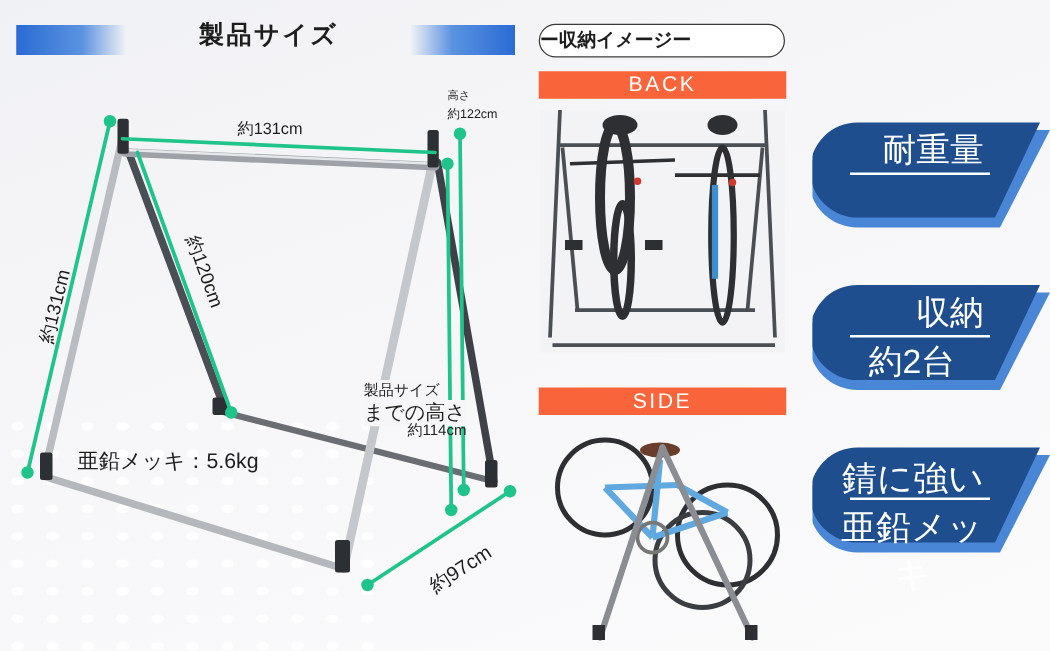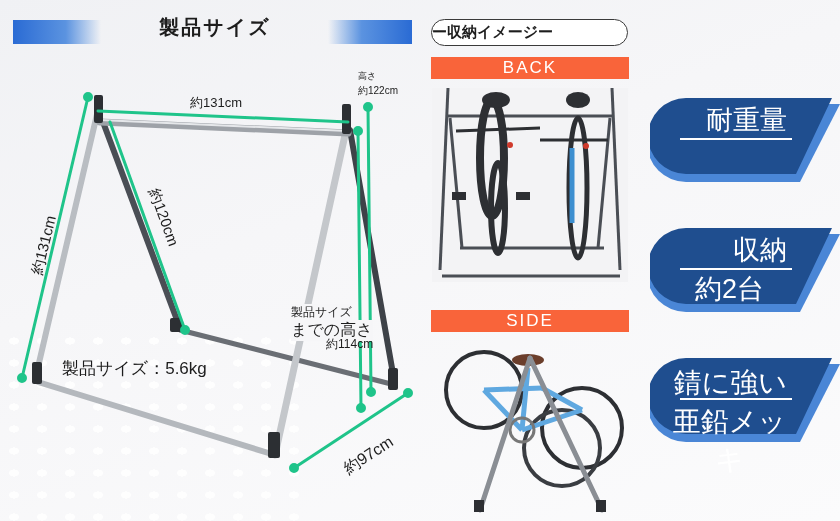--- a/index.html
+++ b/index.html
@@ -117,21 +117,21 @@
 
 <div class="lbl" style="left:190px;top:94px;font-size:13px;">約131cm</div>
 <div class="lbl" style="left:358px;top:70px;font-size:9px;">高さ</div>
 <div class="lbl" style="left:358px;top:84px;font-size:10px;">約122cm</div>
 <div class="lbl rot" style="left:28px;top:272px;font-size:15px;transform:rotate(-76deg);">約131cm</div>
 <div class="lbl rot" style="left:162px;top:186px;font-size:15px;transform:rotate(70deg);">約120cm</div>
 <div class="lbl" style="left:291px;top:304px;font-size:12px;background:#f6f6f8;">製品サイズ</div>
 <div class="lbl" style="left:291px;top:320px;font-size:16px;background:#f6f6f8;">までの高さ</div>
 <div class="lbl" style="left:291px;top:336px;font-size:12px;margin-left:35px;">約114cm</div>
 <div class="lbl rot" style="left:340px;top:462px;font-size:16px;transform:rotate(-33deg);">約97cm</div>
-<div class="lbl weight" style="left:62px;top:357px;">製品サイズ：5.6kg</div>
+<div class="lbl weight" style="left:62px;top:357px;">亜鉛メッキ：5.6kg</div>
 
 <div class="pill">ー収納イメージー</div>
 <div class="orange-bar" style="top:57px;">BACK</div>
 
 <div class="photo" style="left:432px;top:88px;width:196px;height:194px;">
   <svg width="196" height="194" viewBox="0 0 196 194">
     <g stroke="#4a4e55" stroke-width="3" fill="none">
       <line x1="16" y1="0" x2="8" y2="182"></line>
       <line x1="180" y1="0" x2="188" y2="182"></line>
       <line x1="14" y1="28" x2="182" y2="28"></line>

